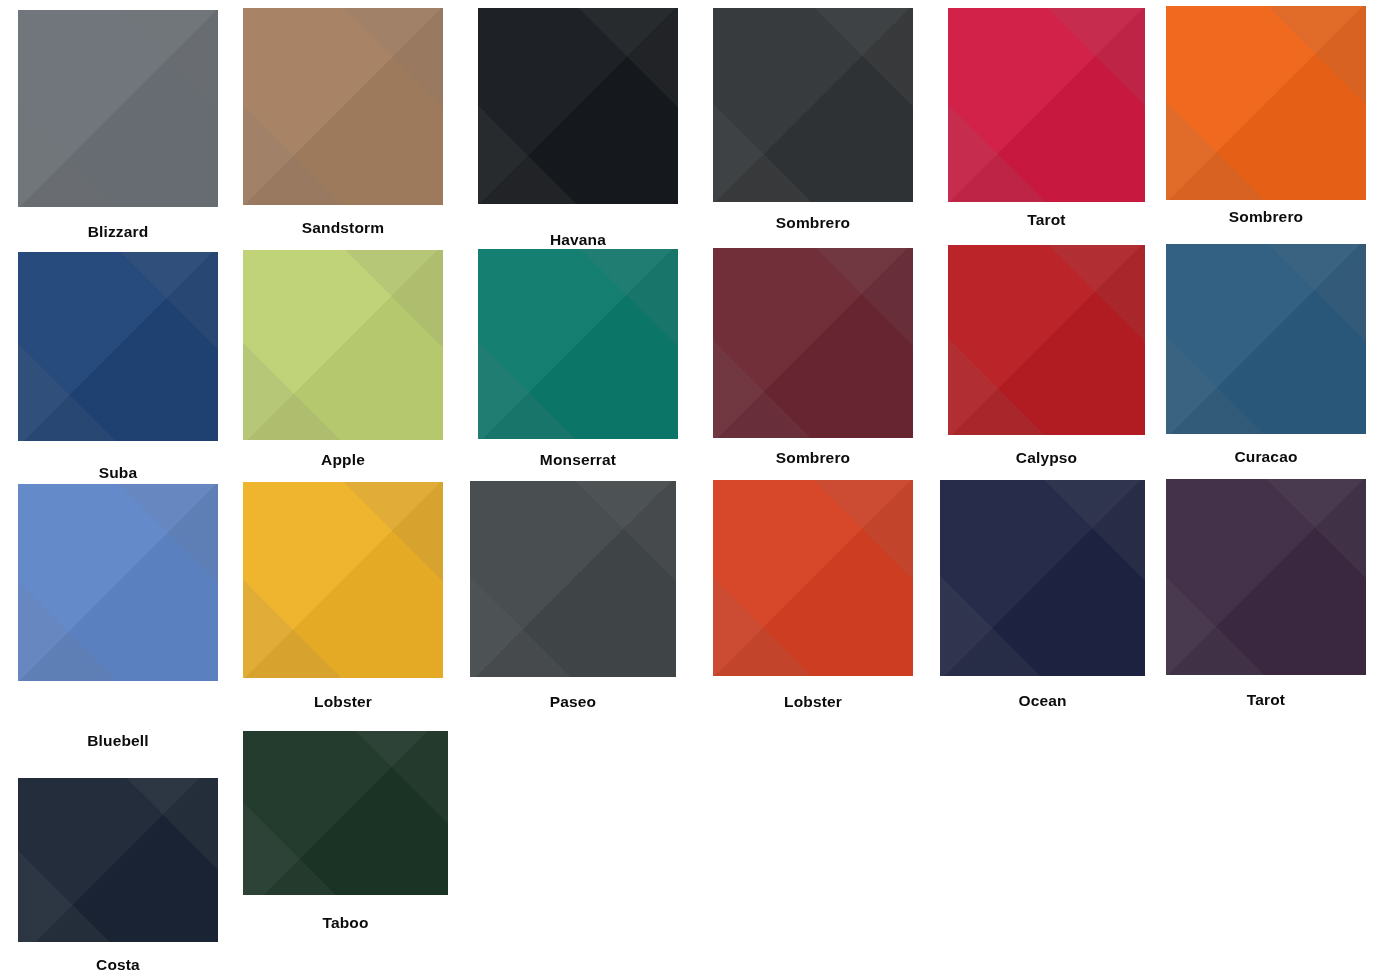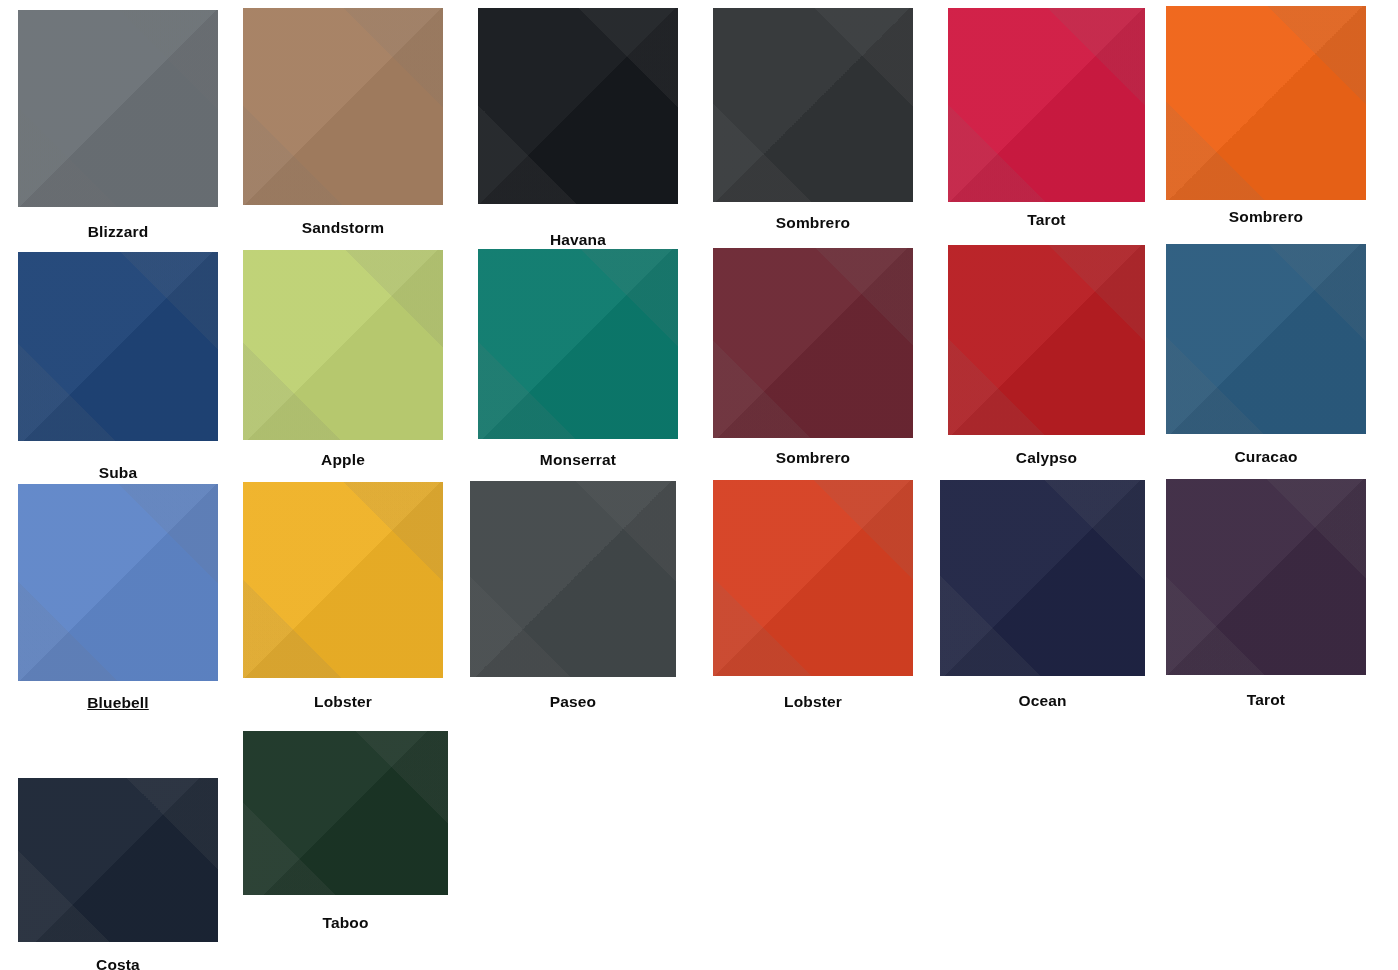--- a/index.html
+++ b/index.html
@@ -88,21 +88,21 @@
     <div class="swatch-cell" style="left: 948px; top: 0px; width: 197px; height: 970px;">
       <div class="swatch-chip" title="Calypso" style="top: 245px; width: 197px; height: 190px; background: linear-gradient(45deg, rgba(255, 255, 255, 0.055) 25%, transparent 25%, transparent 75%, rgba(255, 255, 255, 0.055) 75%), linear-gradient(45deg, rgba(0, 0, 0, 0.07) 25%, transparent 25%, transparent 75%, rgba(0, 0, 0, 0.07) 75%), linear-gradient(135deg, rgba(255, 255, 255, 0.035) 50%, rgba(0, 0, 0, 0.043) 50%), linear-gradient(rgb(184, 29, 34), rgb(184, 29, 34));"></div>
       <div class="swatch-label" style="top: 450px; text-align: center;">Calypso</div>
     </div>
     <div class="swatch-cell" style="left: 1166px; top: 0px; width: 200px; height: 970px;">
       <div class="swatch-chip" title="Curacao" style="top: 244px; width: 200px; height: 190px; background: linear-gradient(45deg, rgba(255, 255, 255, 0.055) 25%, transparent 25%, transparent 75%, rgba(255, 255, 255, 0.055) 75%), linear-gradient(45deg, rgba(0, 0, 0, 0.07) 25%, transparent 25%, transparent 75%, rgba(0, 0, 0, 0.07) 75%), linear-gradient(135deg, rgba(255, 255, 255, 0.035) 50%, rgba(0, 0, 0, 0.043) 50%), linear-gradient(rgb(43, 91, 126), rgb(43, 91, 126));"></div>
       <div class="swatch-label" style="top: 449px;">Curacao</div>
     </div>
     <div class="swatch-cell" style="left: 18px; top: 0px; width: 200px; height: 970px;">
       <div class="swatch-chip" title="Bluebell" style="top: 484px; width: 200px; height: 197px; background: linear-gradient(45deg, rgba(255, 255, 255, 0.055) 25%, transparent 25%, transparent 75%, rgba(255, 255, 255, 0.055) 75%), linear-gradient(45deg, rgba(0, 0, 0, 0.07) 25%, transparent 25%, transparent 75%, rgba(0, 0, 0, 0.07) 75%), linear-gradient(135deg, rgba(255, 255, 255, 0.035) 50%, rgba(0, 0, 0, 0.043) 50%), linear-gradient(rgb(95, 134, 200), rgb(95, 134, 200));"></div>
-      <div class="swatch-label" style="top: 695px; text-decoration: underline;">Bluebell</div>
+      <div class="swatch-label" style="top: 733px;">Bluebell</div>
     </div>
     <div class="swatch-cell" style="left: 243px; top: 0px; width: 200px; height: 970px;">
       <div class="swatch-chip" title="Solano" style="top: 482px; width: 200px; height: 196px; background: linear-gradient(45deg, rgba(255, 255, 255, 0.055) 25%, transparent 25%, transparent 75%, rgba(255, 255, 255, 0.055) 75%), linear-gradient(45deg, rgba(0, 0, 0, 0.07) 25%, transparent 25%, transparent 75%, rgba(0, 0, 0, 0.07) 75%), linear-gradient(135deg, rgba(255, 255, 255, 0.035) 50%, rgba(0, 0, 0, 0.043) 50%), linear-gradient(rgb(239, 178, 39), rgb(239, 178, 39));"></div>
       <div class="swatch-label" style="top: 694px;">Lobster</div>
     </div>
     <div class="swatch-cell" style="left: 470px; top: 0px; width: 206px; height: 970px;">
       <div class="swatch-chip" title="Paseo" style="top: 481px; width: 206px; height: 196px; background: linear-gradient(45deg, rgba(255, 255, 255, 0.055) 25%, transparent 25%, transparent 75%, rgba(255, 255, 255, 0.055) 75%), linear-gradient(45deg, rgba(0, 0, 0, 0.07) 25%, transparent 25%, transparent 75%, rgba(0, 0, 0, 0.07) 75%), linear-gradient(135deg, rgba(255, 255, 255, 0.035) 50%, rgba(0, 0, 0, 0.043) 50%), linear-gradient(rgb(66, 72, 74), rgb(66, 72, 74));"></div>
       <div class="swatch-label" style="top: 694px;">Paseo</div>
     </div>
     <div class="swatch-cell" style="left: 713px; top: 0px; width: 200px; height: 970px;">

